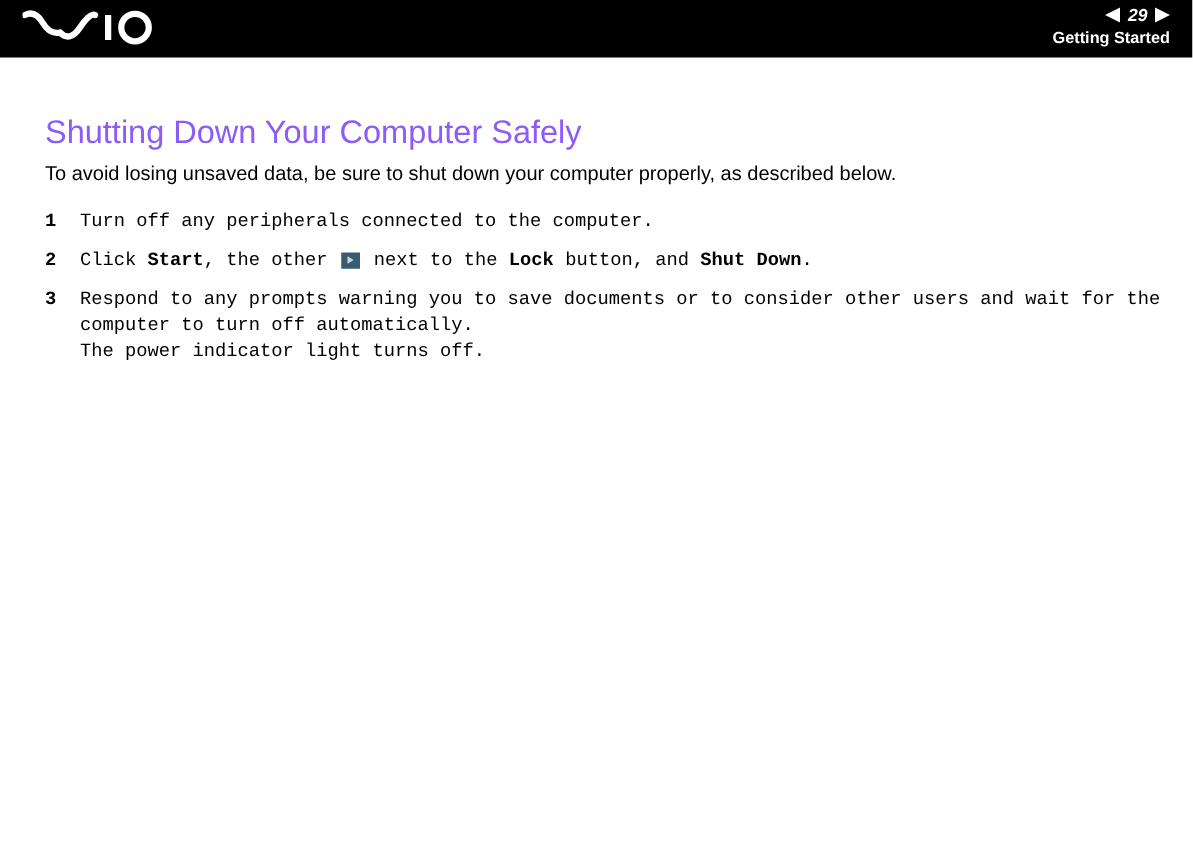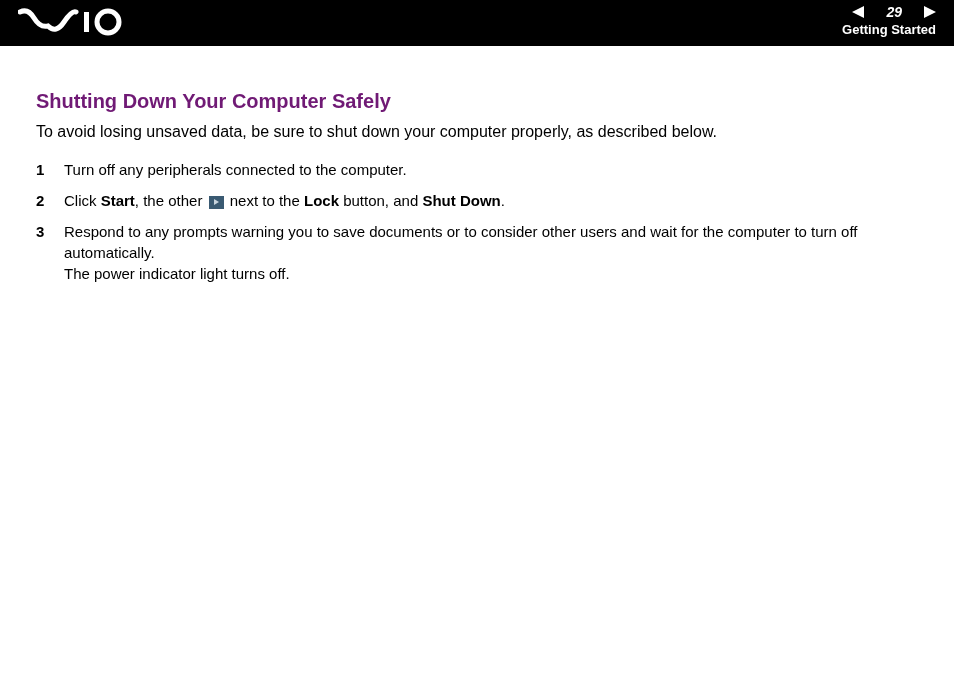--- a/index.html
+++ b/index.html
@@ -27,21 +27,21 @@
   .nav-block {
     position: absolute;
     right: 18px;
     top: 4px;
     text-align: right;
   }
   .nav-arrows {
     display: flex;
     align-items: center;
     justify-content: flex-end;
-    gap: 22px;
+    gap: 6px;
   }
   .tri-left {
     width: 0; height: 0;
     border-top: 6px solid transparent;
     border-bottom: 6px solid transparent;
     border-right: 12px solid #fff;
   }
   .tri-right {
     width: 0; height: 0;
     border-top: 6px solid transparent;
@@ -57,40 +57,41 @@
   .section-label {
     font-weight: bold;
     font-size: 13px;
     color: #ffffff;
     margin-top: 2px;
   }
   .content {
     padding: 44px 18px 0 36px;
   }
   h1.title {
-    font-size: 20px;
-    font-weight: bold;
+    font-size: 26px;
+    font-weight: normal;
     margin: 0 0 10px 0;
-    color: #701a75;
+    color: #8b5cf6;
   }
   p.intro {
     font-size: 16px;
     margin: 0 0 18px 0;
   }
   h2.subhead {
     font-size: 19px;
     font-weight: normal;
     color: #9a9a9a;
     margin: 0 0 8px 0;
   }
   ol.steps {
     list-style: none;
     padding: 0;
     margin: 0;
     counter-reset: step;
+    font-family: Liberation Mono, monospace;
   }
   ol.steps li {
     counter-increment: step;
     position: relative;
     padding-left: 28px;
     font-size: 15px;
     line-height: 1.4;
     margin-bottom: 10px;
   }
   ol.steps li::before {

